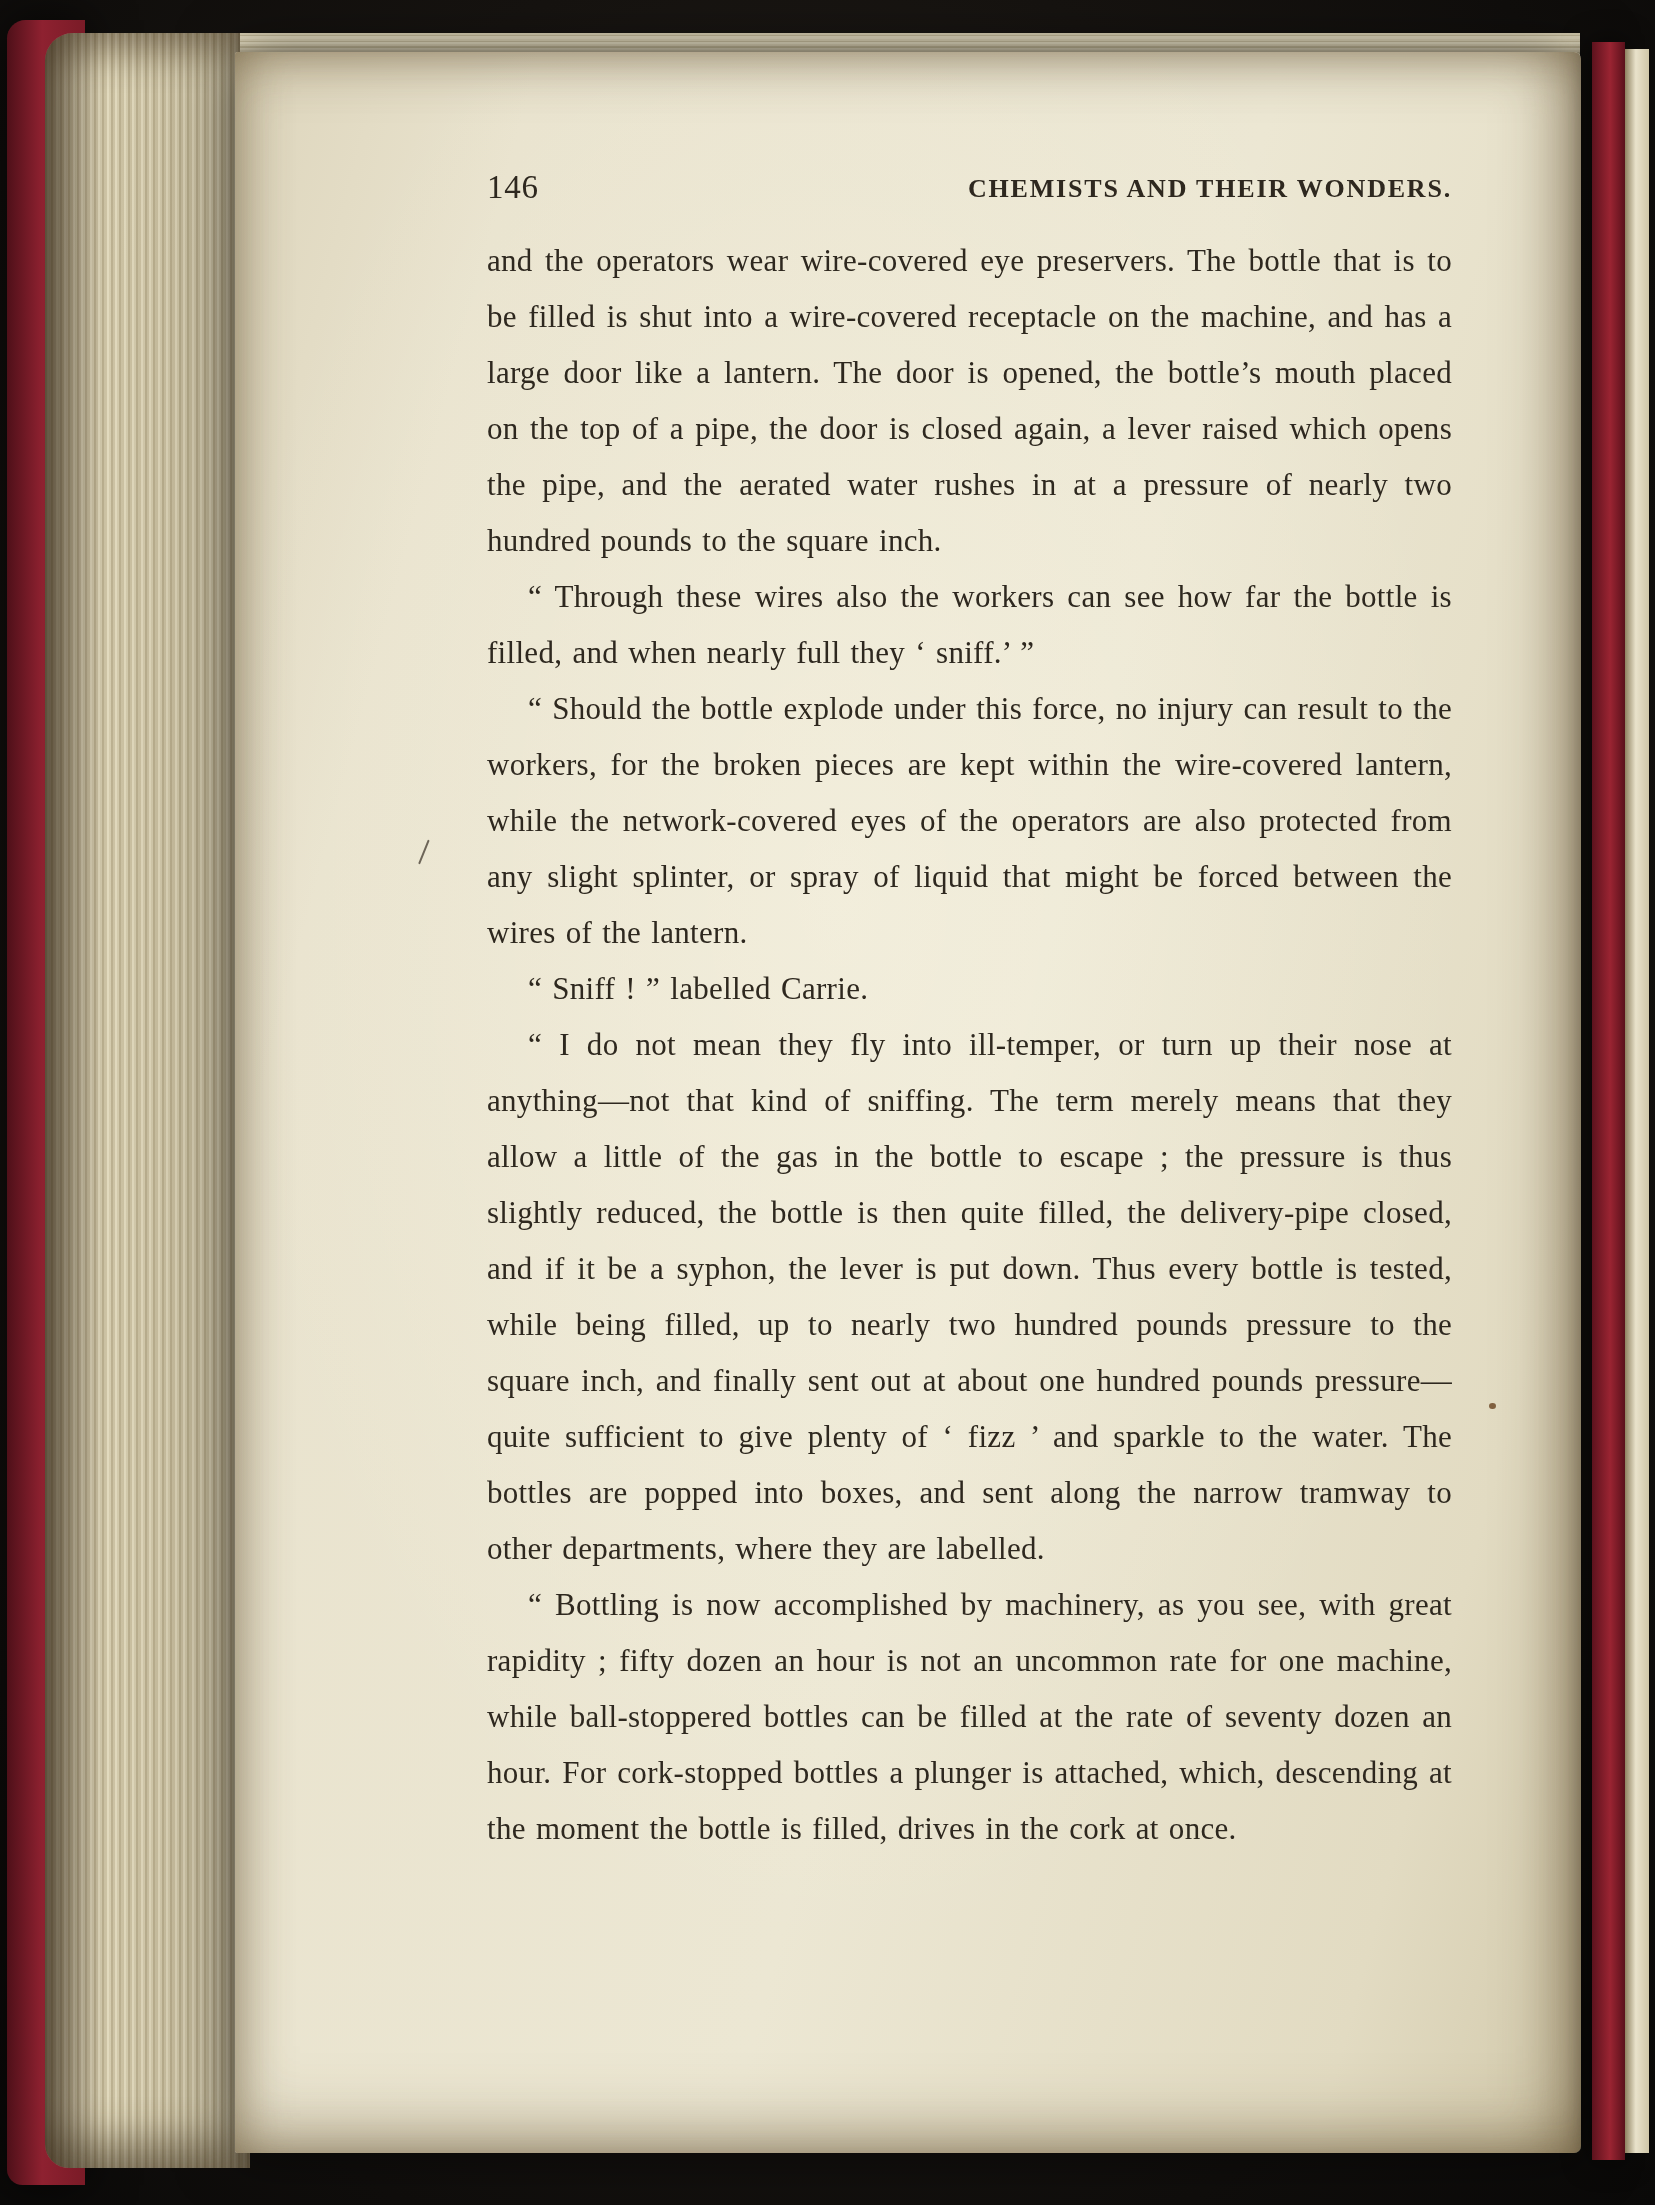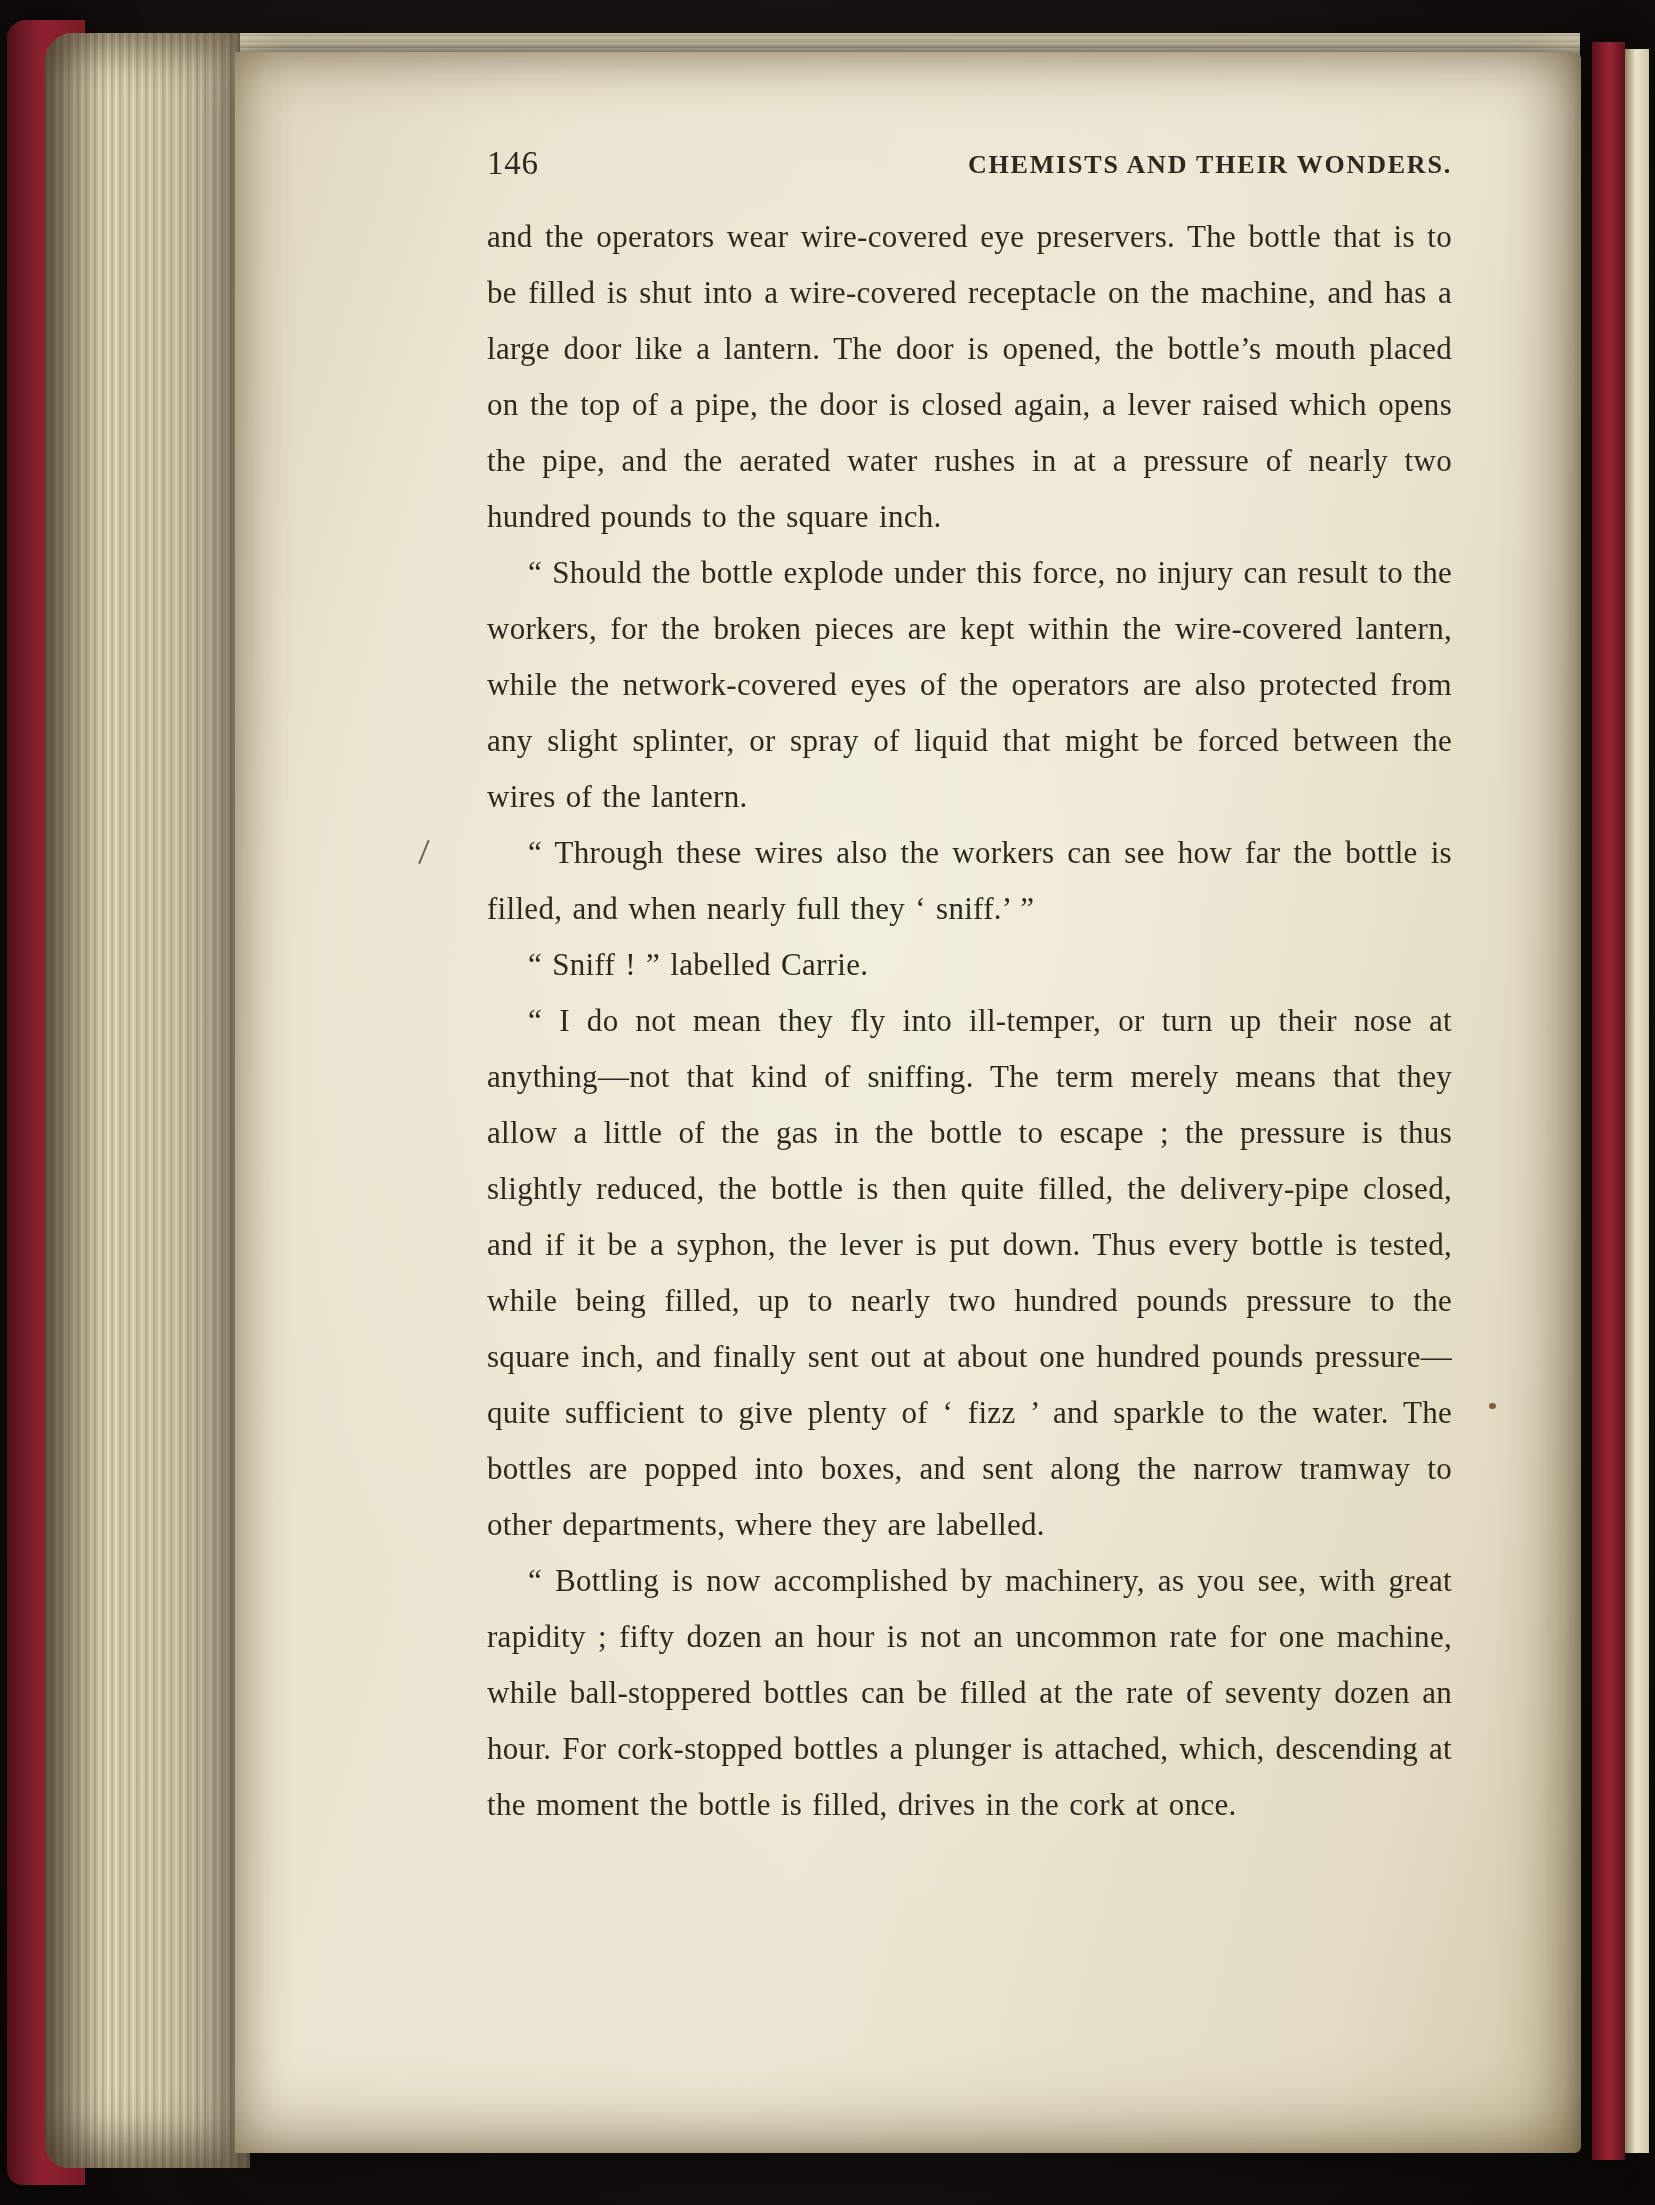--- a/index.html
+++ b/index.html
@@ -68,21 +68,21 @@
       inset -33px 0 64px -15.6px rgba(80,60,30,0.50),
       inset 0 -42px 78px -28px rgba(100,80,45,0.40),
       inset 0 28px 64px -28px rgba(100,80,45,0.35),
       0 0 57px rgba(0,0,0,0.55);
     border-radius: 2.8px 7px 7px 2.8px;
   }
   .page-inner {
     position: relative;
     box-sizing: border-box;
     width: 100%; height: 100%;
-    padding: 92px 129px 0 252px;
+    padding: 116px 129px 0 252px;
     color: #2e281f;
   }
 
   
   .page-header {
     position: relative;
     height: 41px;
     margin-bottom: 24px;
   }
   .page-number {
@@ -164,22 +164,22 @@
   <div class="book-page">
     <div class="page-inner">
 
       <div class="page-header">
         <span class="page-number">146</span>
         <span class="running-title">CHEMISTS AND THEIR WONDERS.</span>
       </div>
 
       <div class="page-body">
         <p>and the operators wear wire-covered eye preservers. The bottle that is to be filled is shut into a wire-covered receptacle on the machine, and has a large door like a lantern.  The door is opened, the bottle’s mouth placed on the top of a pipe, the door is closed again, a lever raised which opens the pipe, and the aerated water rushes in at a pressure of nearly two hundred pounds to the square inch.</p>
+        <p class="indent">“ Through these wires also the workers can see how far the bottle is filled, and when nearly full they ‘ sniff.’ ”</p>
         <p class="indent">“ Should the bottle explode under this force, no injury can result to the workers, for the broken pieces are kept within the wire-covered lantern, while the network-covered eyes of the operators are also protected from any slight splinter, or spray of liquid that might be forced between the wires of the lantern.</p>
-        <p class="indent">“ Through these wires also the workers can see how far the bottle is filled, and when nearly full they ‘ sniff.’ ”</p>
         <p class="indent">“ Sniff ! ” labelled Carrie.</p>
         <p class="indent">“ I do not mean they fly into ill-temper, or turn up their nose at anything—not that kind of sniffing.  The term merely means that they allow a little of the gas in the bottle to escape ; the pressure is thus slightly reduced, the bottle is then quite filled, the delivery-pipe closed, and if it be a syphon, the lever is put down. Thus every bottle is tested, while being filled, up to nearly two hundred pounds pressure to the square inch, and finally sent out at about one hundred pounds pressure—quite sufficient to give plenty of ‘ fizz ’ and sparkle to the water.  The bottles are popped into boxes, and sent along the narrow tramway to other departments, where they are labelled.</p>
         <p class="indent">“ Bottling is now accomplished by machinery, as you see, with great rapidity ; fifty dozen an hour is not an uncommon rate for one machine, while ball-stoppered bottles can be filled at the rate of seventy dozen an hour.  For cork-stopped bottles a plunger is attached, which, descending at the moment the bottle is filled, drives in the cork at once.</p>
       </div>
 
     </div>
   </div>
 
   <div class="spine-right"></div>
   <div class="right-page-sliver"></div>

